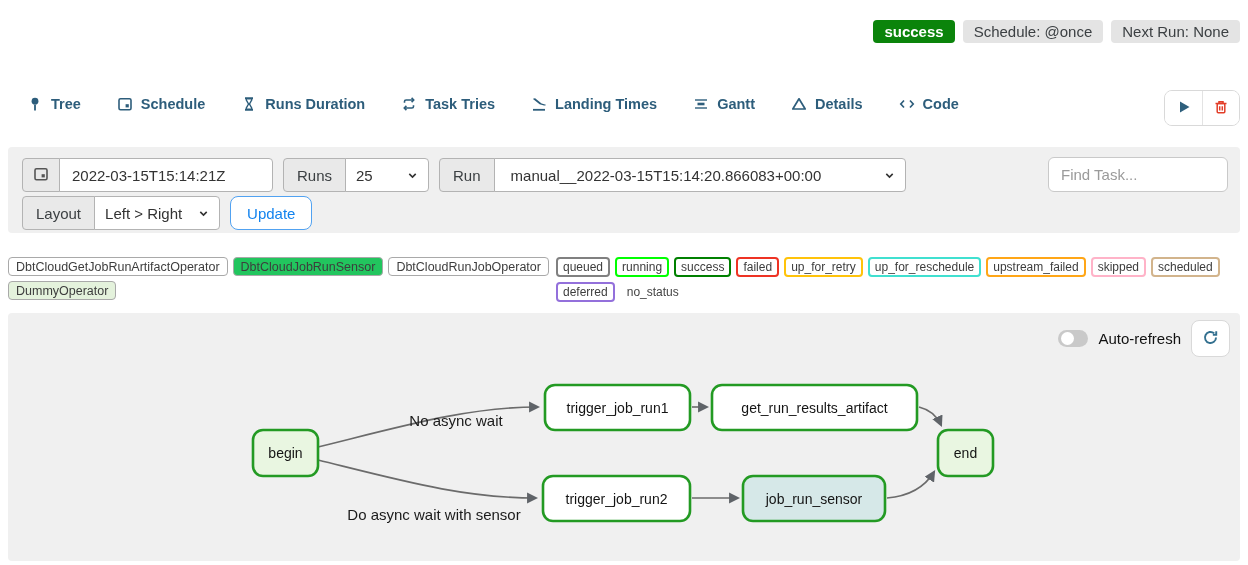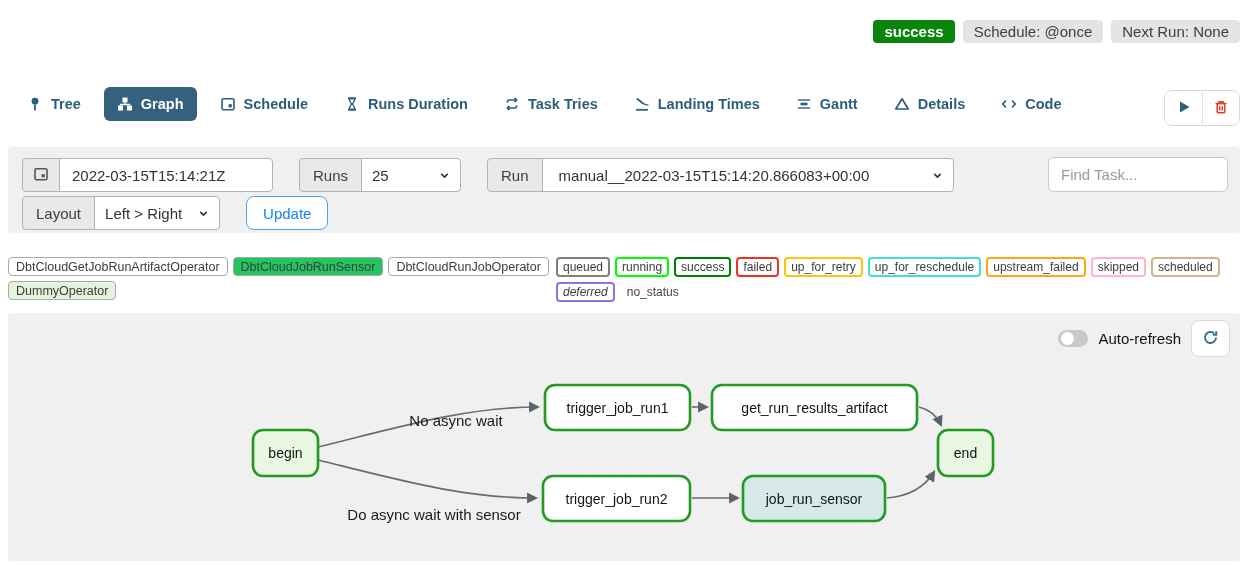--- a/index.html
+++ b/index.html
@@ -32,21 +32,21 @@
   .ticon svg { width:16px; height:16px; }
 
   .tool-group { position:absolute; right:8px; top:90px; display:flex; border:1px solid #d9d9d9;
                 border-radius:8px; background:#fff; overflow:hidden; }
   .tool-btn { width:37px; height:34px; display:flex; align-items:center; justify-content:center; cursor:pointer; background:#fff; border:none; }
   .tool-btn + .tool-btn { border-left:1px solid #e3e3e3; }
   .tool-btn svg { width:16px; height:16px; }
 
   
   .filterbar { position:absolute; left:8px; top:147px; width:1232px; height:86px; background:#f0f0f0; border-radius:4px; }
-  .frow { position:absolute; left:14px; display:flex; align-items:center; gap:26px; }
+  .frow { position:absolute; left:14px; display:flex; align-items:center; gap:10px; }
   .frow1 { top:11px; }
   .frow2 { top:49px;border-radius:15px; }
   .igroup { display:flex; align-items:stretch; height:34px; }
   .igroup > * { border:1px solid #b3b3b3; margin-left:-1px; background:#fff; display:flex; align-items:center; font-size:15px; color:#333; }
   .igroup > *:first-child { margin-left:0; border-radius:4px 0 0 4px; }
   .igroup > *:last-child { border-radius:0 4px 4px 0; }
   .igroup > *:only-child { border-radius:4px; }
   .glabel { background:#e9e9e9; padding:0 13px; color:#3c4043; }
   .gbtn { background:#e9e9e9; width:38px; justify-content:center; cursor:pointer; color:#555; }
   .gbtn svg { width:16px; height:16px; }
@@ -94,31 +94,20 @@
   <div class="tabs">
       <div class="tab">
         <span class="ticon">
           <svg viewBox="0 0 16 16">
             <circle cx="8" cy="5.2" r="3.4" fill="currentColor"></circle>
             <line x1="8" y1="8.6" x2="8" y2="14.5" stroke="currentColor" stroke-width="1.8"></line>
           </svg>
         </span>
         <span>Tree</span>
       </div>
-      <div class="tab active">
-        <span class="ticon">
-          <svg viewBox="0 0 16 16">
-            <rect x="5.5" y="1.5" width="5" height="5" fill="currentColor"></rect>
-            <rect x="1" y="9.5" width="5" height="5" fill="currentColor"></rect>
-            <rect x="10" y="9.5" width="5" height="5" fill="currentColor"></rect>
-            <path d="M8 6.5v2M3.5 9.5v-1h9v1" stroke="currentColor" fill="none" stroke-width="1.3"></path>
-          </svg>
-        </span>
-        <span>Graph</span>
-      </div>
       <div class="tab">
         <span class="ticon">
           <svg viewBox="0 0 16 16" fill="none" stroke="currentColor" stroke-width="1.6">
             <rect x="2" y="2.8" width="12" height="11" rx="1.5"></rect>
             <rect x="8.6" y="8.2" width="3.2" height="3.2" fill="currentColor" stroke="none"></rect>
           </svg>
         </span>
         <span>Schedule</span>
       </div>
       <div class="tab">
@@ -200,21 +189,21 @@
         <button class="gbtn">
           <span><svg viewBox="0 0 16 16" fill="none" stroke="#555" stroke-width="1.6">
                 <rect x="2" y="2.8" width="12" height="11" rx="1.5"></rect>
                 <rect x="8.6" y="8.2" width="3.2" height="3.2" fill="#555" stroke="none"></rect>
               </svg></span>
         </button>
         <input class="ginput" style="width: 214px;" value="2022-03-15T15:14:21Z">
       </div>
       <div class="igroup">
         <span class="glabel">Runs</span>
-        <div class="gselect" style="width:100px">
+        <div class="gselect" style="width:84px">
           <span>25</span>
           <span class="chev">
               <svg viewBox="0 0 12 12" fill="none" stroke="#333" stroke-width="1.7">
                 <path d="M2.5 4.2L6 7.8l3.5-3.6"></path>
               </svg>
             </span>
         </div>
       </div>
       <div class="igroup">
         <span class="glabel">Run</span>
@@ -255,21 +244,21 @@
     <div class="legend-states">
         <span class="st-badge" style="border-color: rgb(128, 128, 128);">queued</span>
         <span class="st-badge" style="border-color: rgb(0, 255, 0);">running</span>
         <span class="st-badge" style="border-color: rgb(0, 128, 0);">success</span>
         <span class="st-badge" style="border-color: rgb(238, 51, 36);">failed</span>
         <span class="st-badge" style="border-color: rgb(255, 195, 10);">up_for_retry</span>
         <span class="st-badge" style="border-color: rgb(64, 224, 208);">up_for_reschedule</span>
         <span class="st-badge" style="border-color: rgb(255, 166, 23);">upstream_failed</span>
         <span class="st-badge" style="border-color: rgb(255, 179, 200);">skipped</span>
         <span class="st-badge" style="border-color: rgb(210, 180, 140);">scheduled</span>
-        <span class="st-badge" style="border-color: rgb(147, 112, 219); font-style: italic;">deferred</span>
+        <span class="st-badge" style="border-color: rgb(147, 112, 219);">deferred</span>
         <span class="st-badge noborder">no_status</span>
       </div>
   </div>
 
   <div class="graph-panel">
     <div class="graph-controls">
       <div class="toggle off" style="width:30px;height:17px">
           <div class="knob" style="width:13px;height:13px;top:2px"></div>
         </div>
       <span class="autorefresh-label">Auto-refresh</span>

